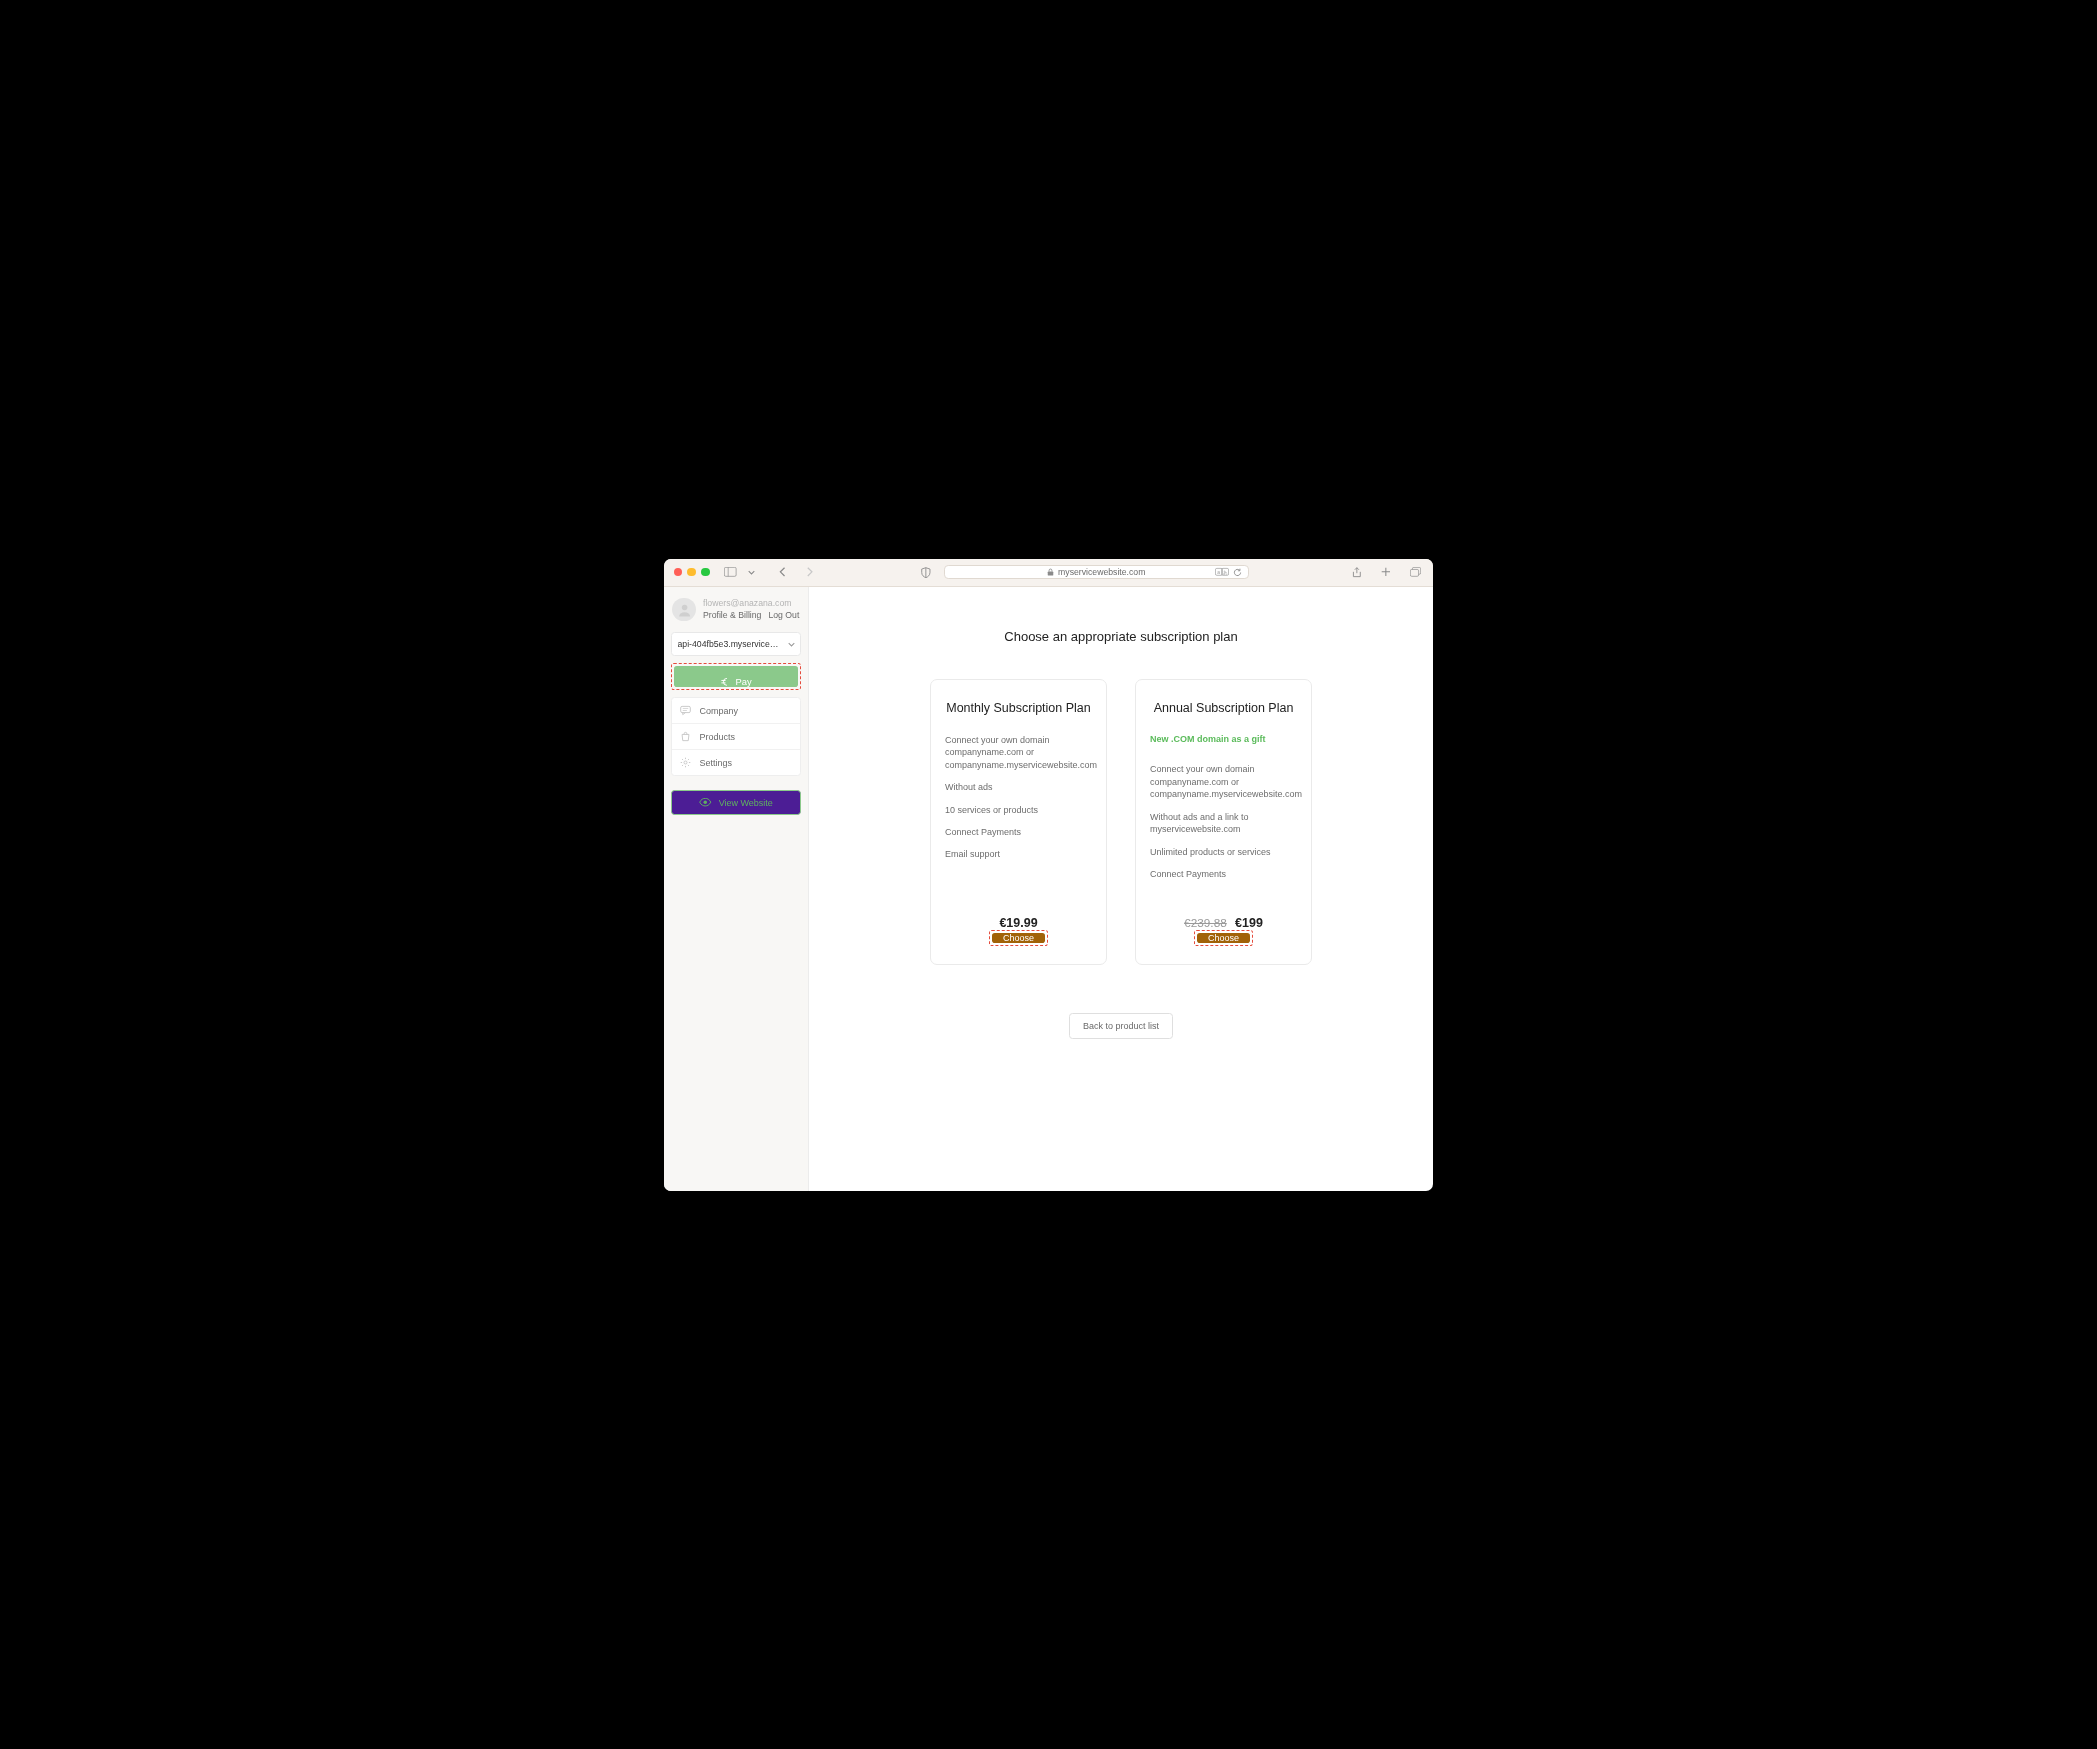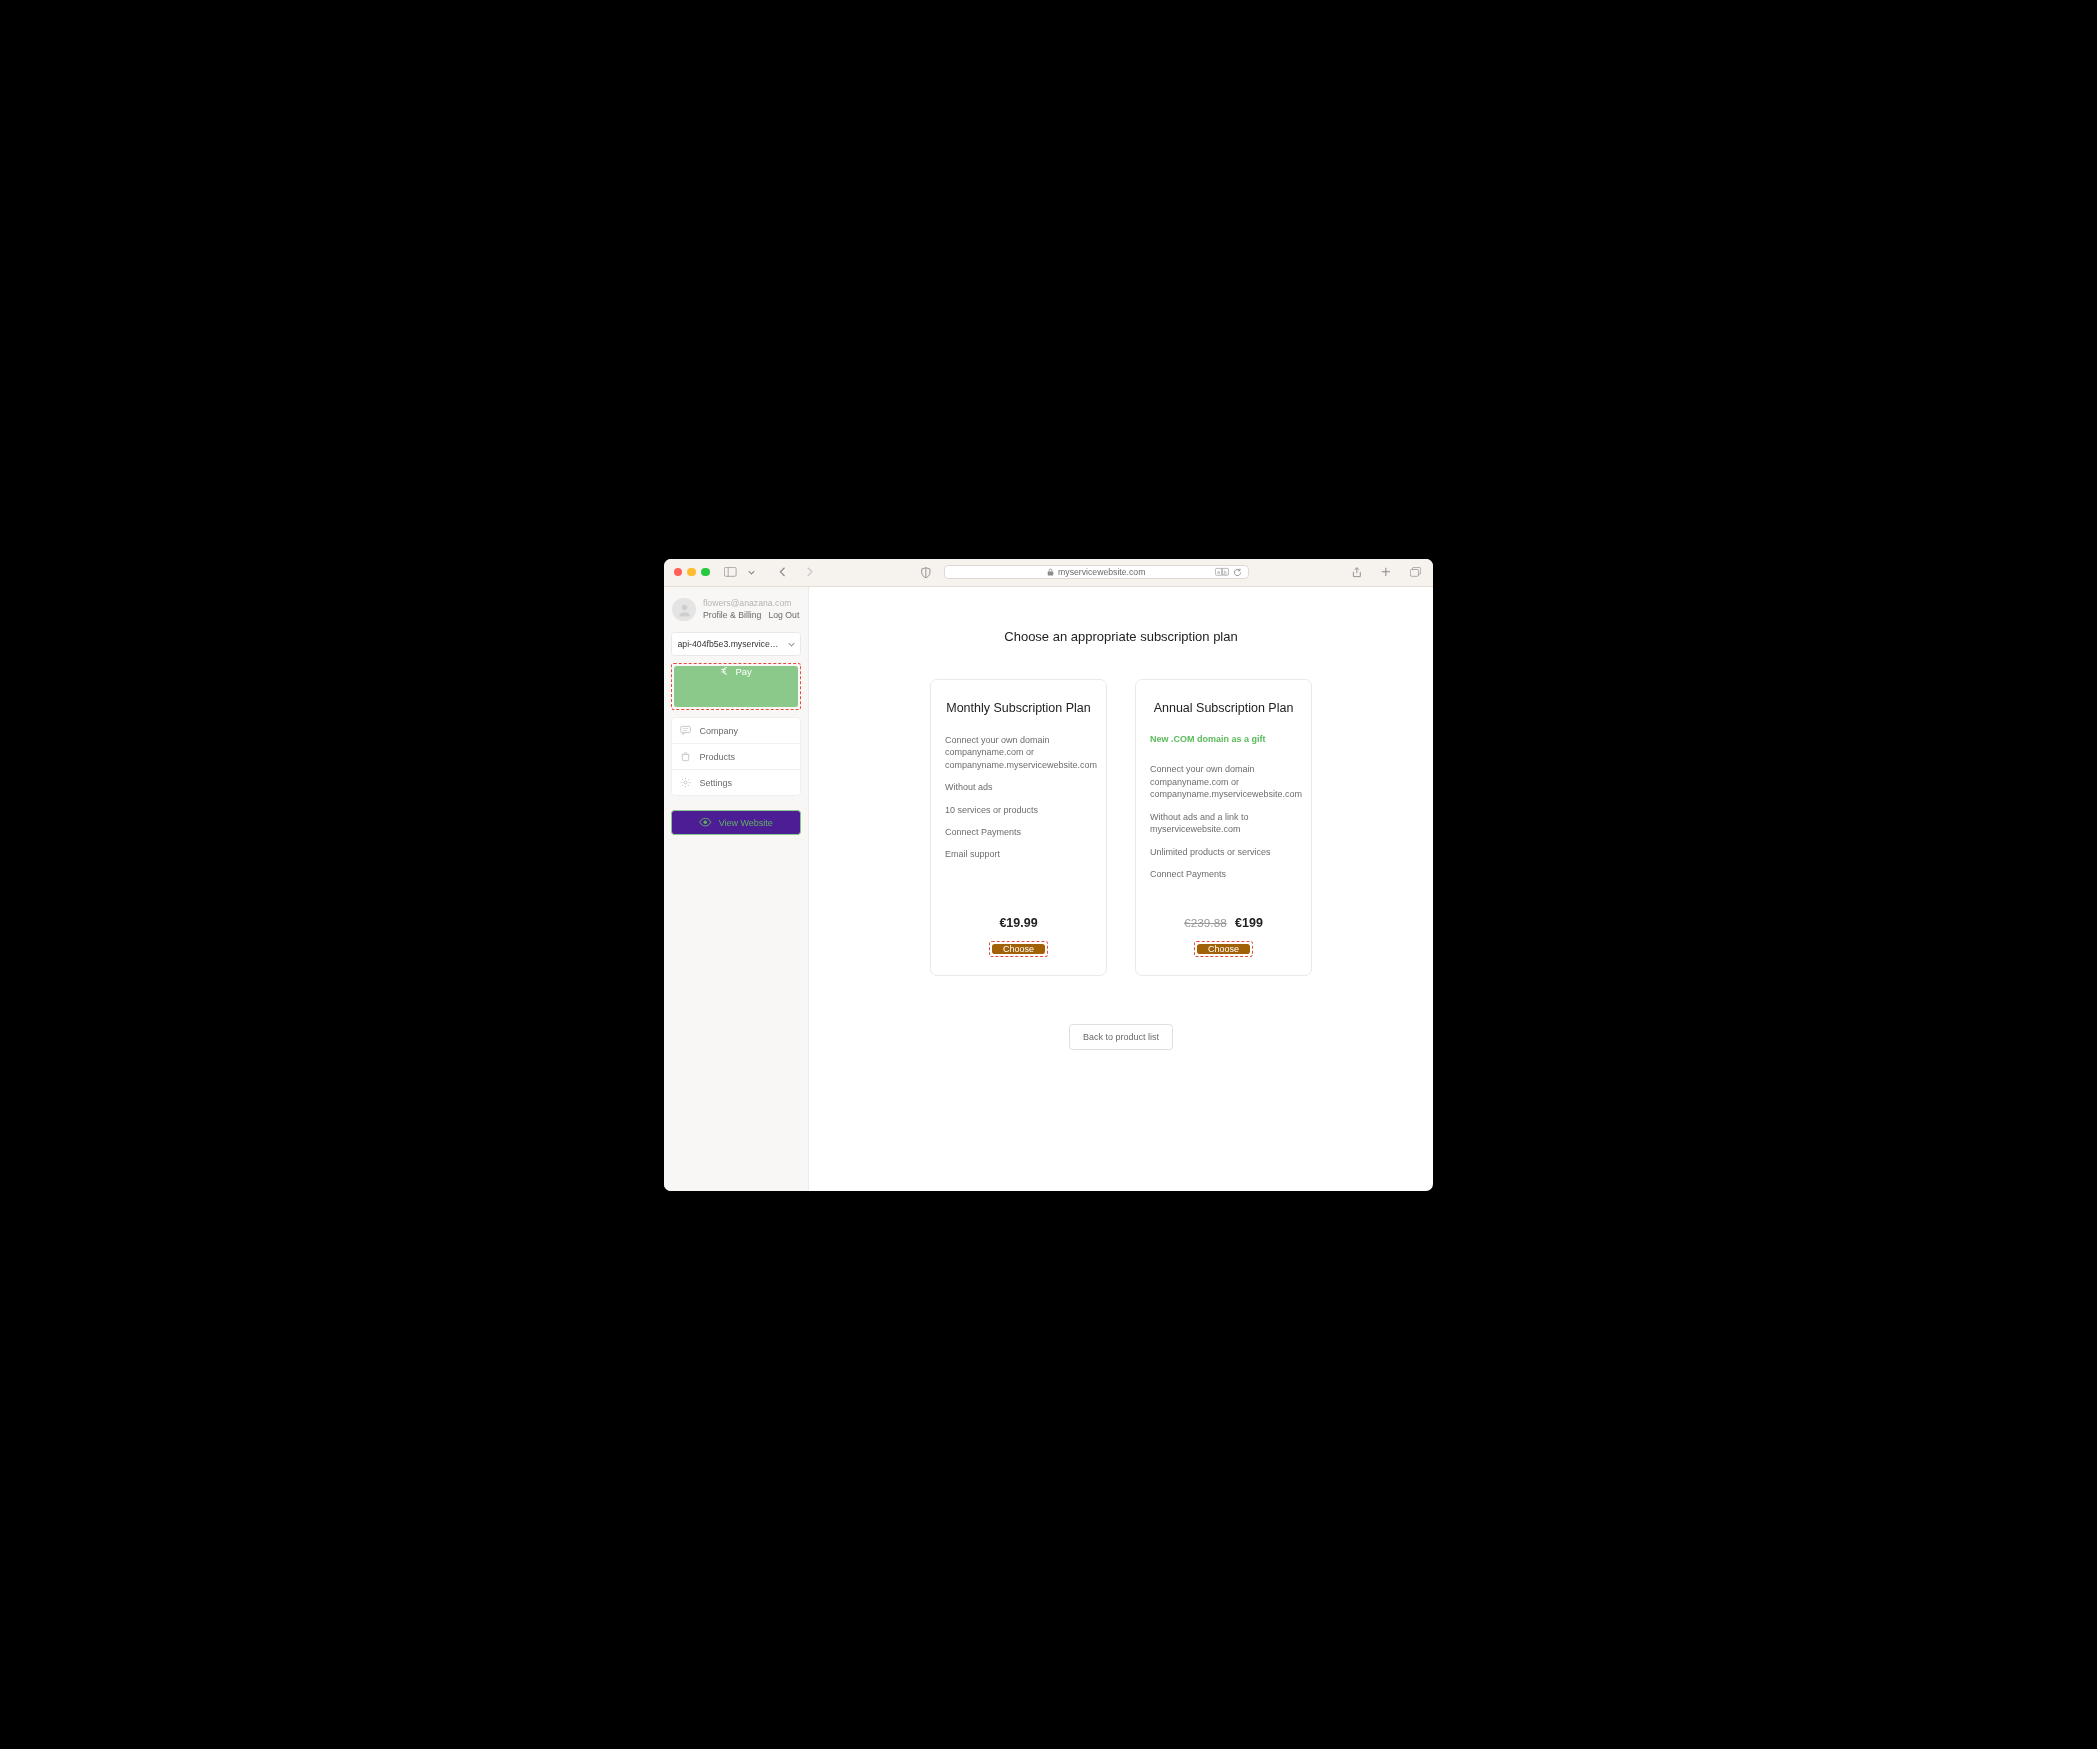--- a/index.html
+++ b/index.html
@@ -86,23 +86,23 @@
 }
 .site-select .chev { color:#9a9a9a; }
 .pay-wrap {
   border: 1.4px dashed #e54b3c;
   border-radius: 2.8px;
   padding: 2.1px;
 }
 .pay-btn {
   background: #8bc98b;
   color: #fff;
-  height: 41px;
+  height: 21px;
   border-radius: 2.8px;
-  display:flex; align-items:flex-start; justify-content:center;
+  display:flex; align-items:flex-end; justify-content:center;
   gap: 7px;
   font-size: 9.4px;
 }
 .nav-list { background:#fff; border-radius:3.5px; overflow:hidden; border:0.7px solid #eee; }
 .nav-item {
   display:flex; align-items:center; gap:8.3px;
   padding: 7px 8.3px; font-size:9px; color:#6a6a6a;
   border-bottom: 0.7px solid #f1f1f1;
 }
 .nav-item:last-child { border-bottom:none; }
@@ -130,21 +130,21 @@
   width: 177px;
   border: 0.7px solid #eaeaea;
   border-radius: 7px;
   padding: 21px 14px 18px 14px;
   display:flex; flex-direction:column;justify-content:center;
 }
 .plan-title { font-size:12.5px; color:#222; text-align:center; margin-bottom: 19.4px; font-weight:500;}
 .plan-gift { color:#5bbb5b; font-size:9px; font-weight:600; margin-bottom: 19.4px;}
 .plan-features { display:flex; flex-direction:column; gap:9.7px; font-size:9px; color:#6d6d6d; line-height:1.4;}
 .plan-spacer { flex:1; min-height: 14px;}
-.plan-price { text-align:center; font-size:12.5px; font-weight:700; color:#222; margin-top: 21px; margin-bottom: 11px; display:flex; justify-content:center; gap:8.3px; align-items:baseline;}
+.plan-price { text-align:center; font-size:12.5px; font-weight:700; color:#222; margin-top: 21px; margin-bottom: 0; display:flex; justify-content:center; gap:8.3px; align-items:baseline;}
 .price-old { text-decoration: line-through; color:#9a9a9a; font-weight:500; font-size:11.8px;}
 .choose-wrap { display:flex; justify-content:center; }
 .choose-dashed { border:1.4px dashed #e54b3c; border-radius:2.8px; padding:2.1px; }
 .choose-btn {
   background:#a16207; color:#fff; font-size:9px;
   padding: 0 11px; border-radius:2.8px;
 }
 .back-btn {
   border:0.7px solid #dfdfdf; border-radius:3.5px;
   padding: 7px 12.5px; font-size:9px; color:#6a6a6a;

